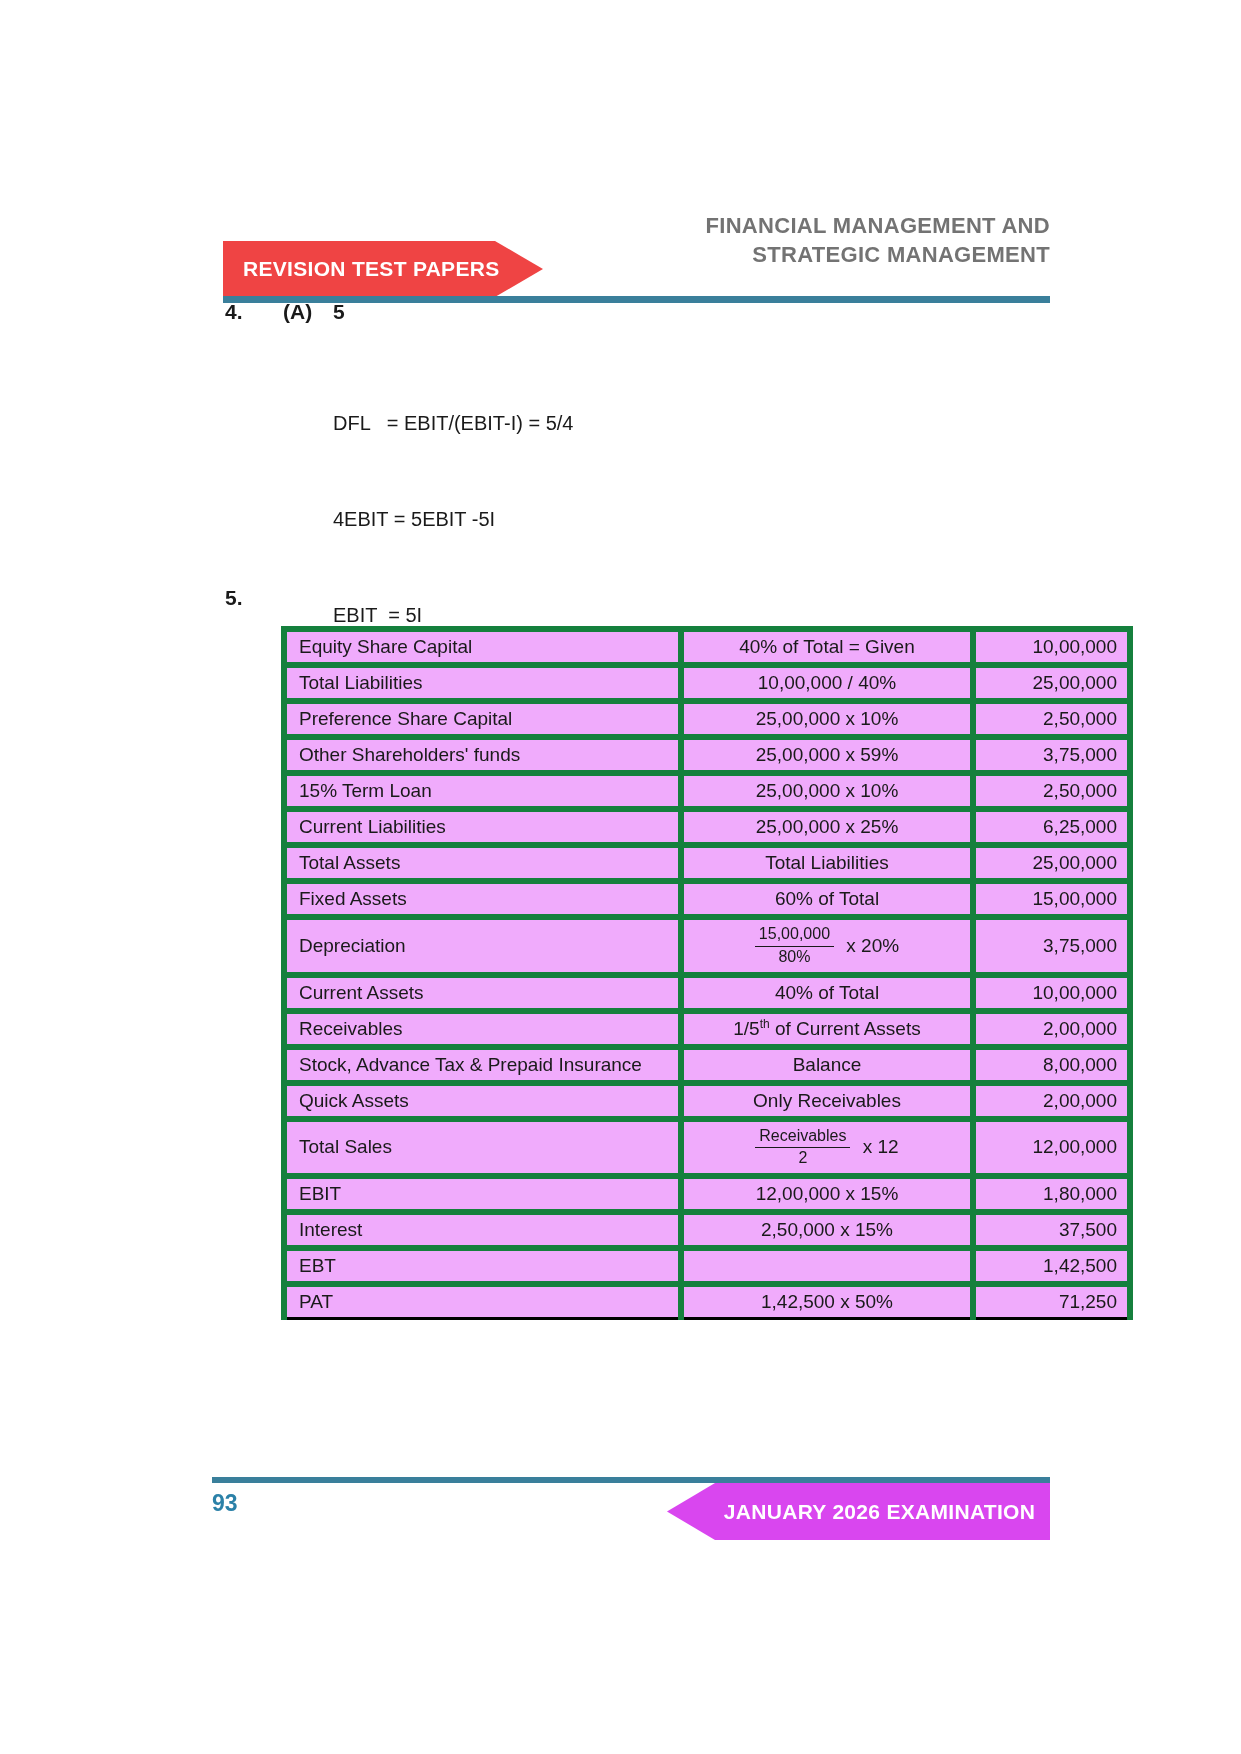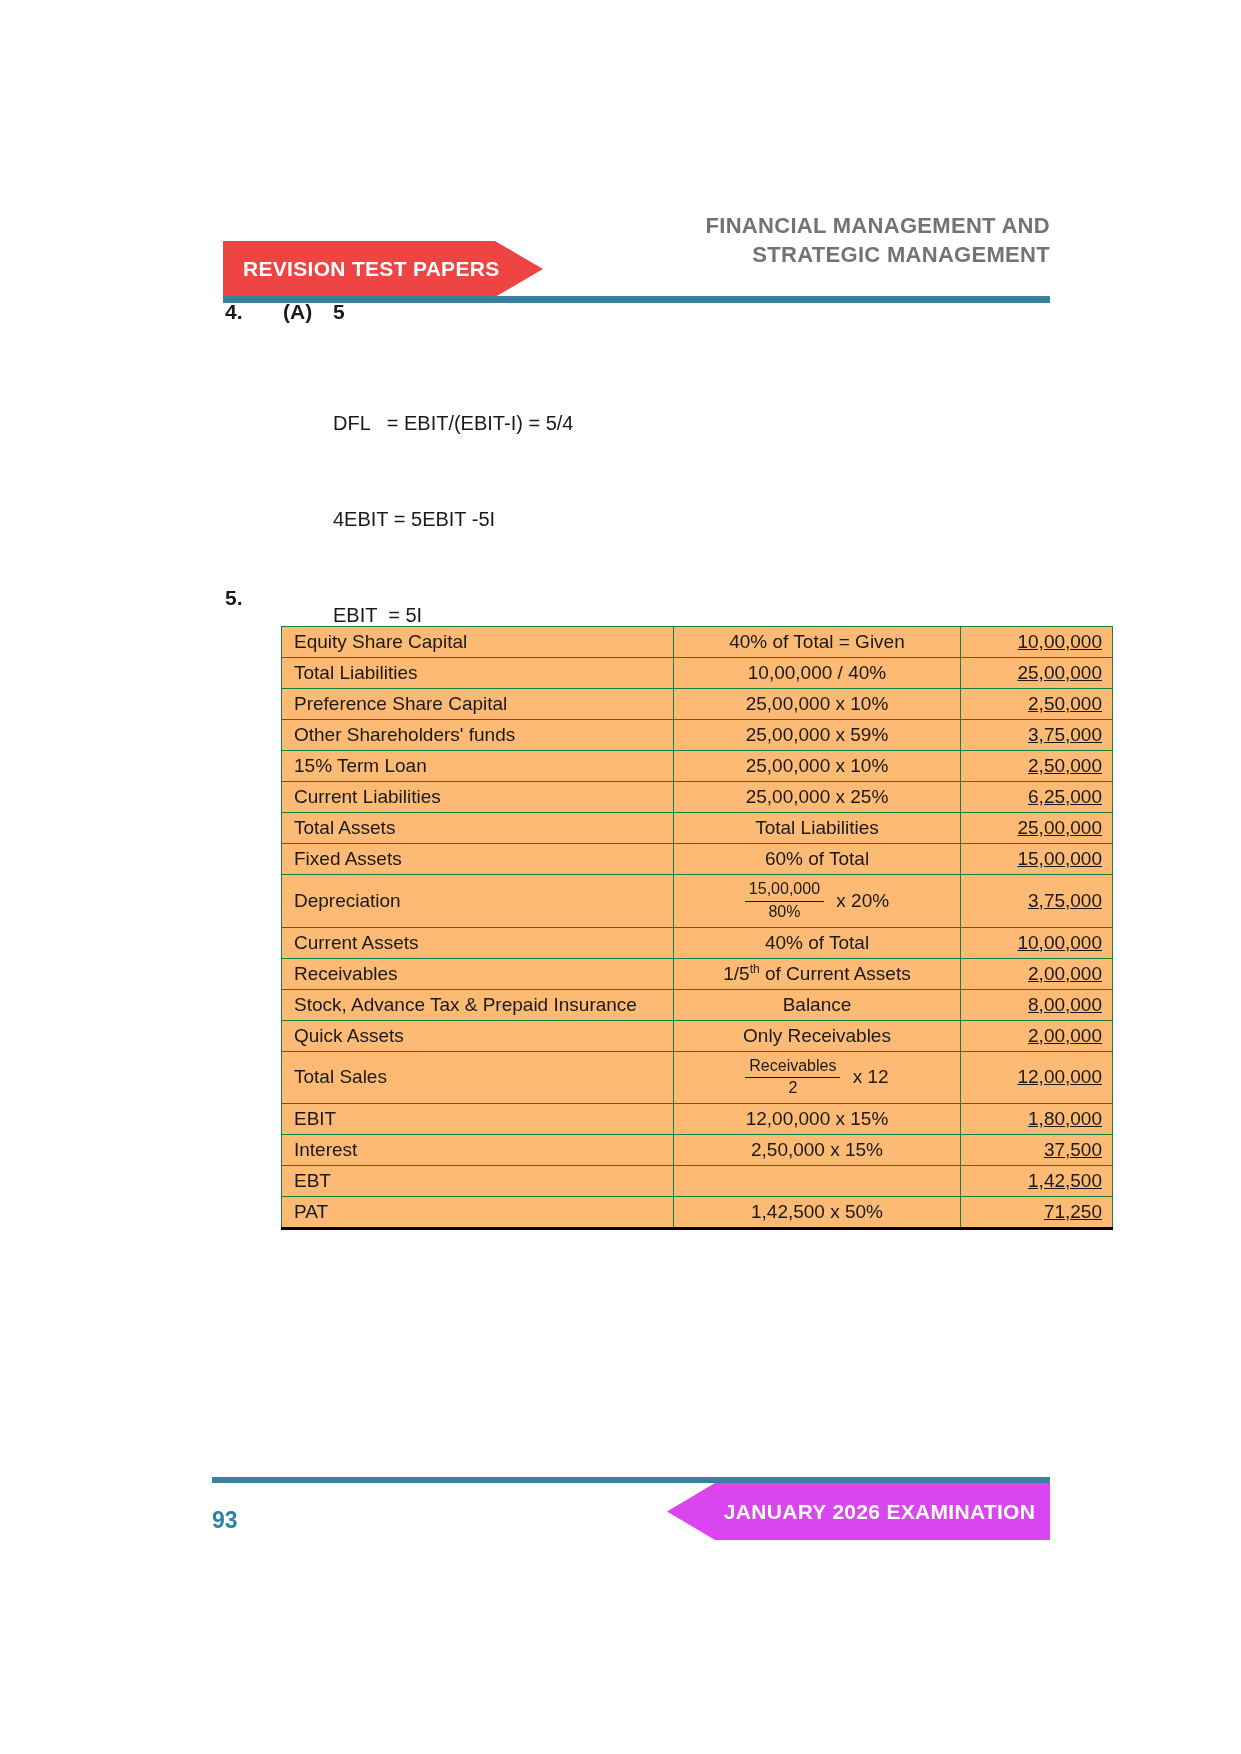--- a/index.html
+++ b/index.html
@@ -30,45 +30,45 @@
   .fline { margin-bottom:27px; }
   .fline.indent { margin-left:36px; }
 
   
   .q5-num { position:absolute; left:225px; top:586px; font-size:21px; font-weight:bold; }
   .anstable {
     position:absolute; left:281px; top:626px; width:758px;
     border-collapse:collapse; font-size:19px; table-layout:fixed;
   }
   .anstable td {
-    background:#fdba74; border:1px solid #15803d; padding:4px 12px;
+    background:#f0abfc; border:6px solid #15803d; padding:4px 12px;
     vertical-align:middle; overflow:hidden;
   }
   .anstable tr:last-child td { border-bottom:3px solid #000000; }
   td.c1 { width:367px; text-align:left; }
   td.c2 { width:262px; text-align:center; }
-  td.c3 { width:129px; text-align:right; padding-right:10px;text-decoration:underline; }
+  td.c3 { width:129px; text-align:right; padding-right:10px; }
   td.justify { text-align:justify; }
   .frac { display:inline-block; vertical-align:middle; text-align:center; font-size:16px; line-height:1.3; }
   .frac .num { display:block; border-bottom:1.5px solid #1a1a1a; padding:0 4px 1px 4px; }
   .frac .den { display:block; }
   .frac-suffix { display:inline-block; vertical-align:middle; margin-left:7px; }
   sup { font-size:12px; line-height:0; }
 
   
   .footer-line { position:absolute; left:212px; top:1477px; width:838px; height:6px; background:#3a7f9b; }
   .footer-banner {
     position:absolute; left:667px; top:1483px; width:383px; height:57px;
     background:#d946ef;
     clip-path:polygon(0 50%, 48px 0, 100% 0, 100% 100%, 48px 100%);
     display:flex; align-items:center; justify-content:center;
     padding-left:42px; box-sizing:border-box;
   }
   .footer-banner-text { color:#ffffff; font-weight:bold; font-size:21px; letter-spacing:0.3px; }
-  .page-number { position:absolute; left:212px; top:1490px; color:#2b81a8; font-weight:bold; font-size:23px;margin-top:17px; }
+  .page-number { position:absolute; left:212px; top:1490px; color:#2b81a8; font-weight:bold; font-size:23px; }
 </style>
 </head>
 <body>
 
 <div class="page">
 
   <div class="header-banner">
     <span class="header-banner-text">REVISION TEST PAPERS</span>
   </div>
   <div class="header-line"></div>

